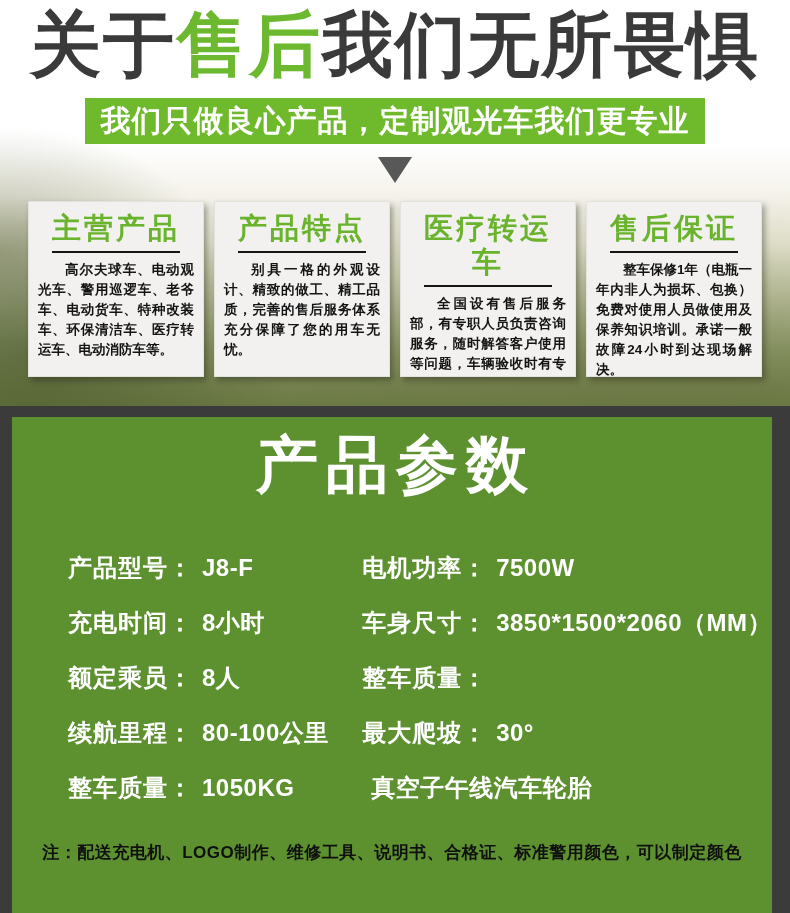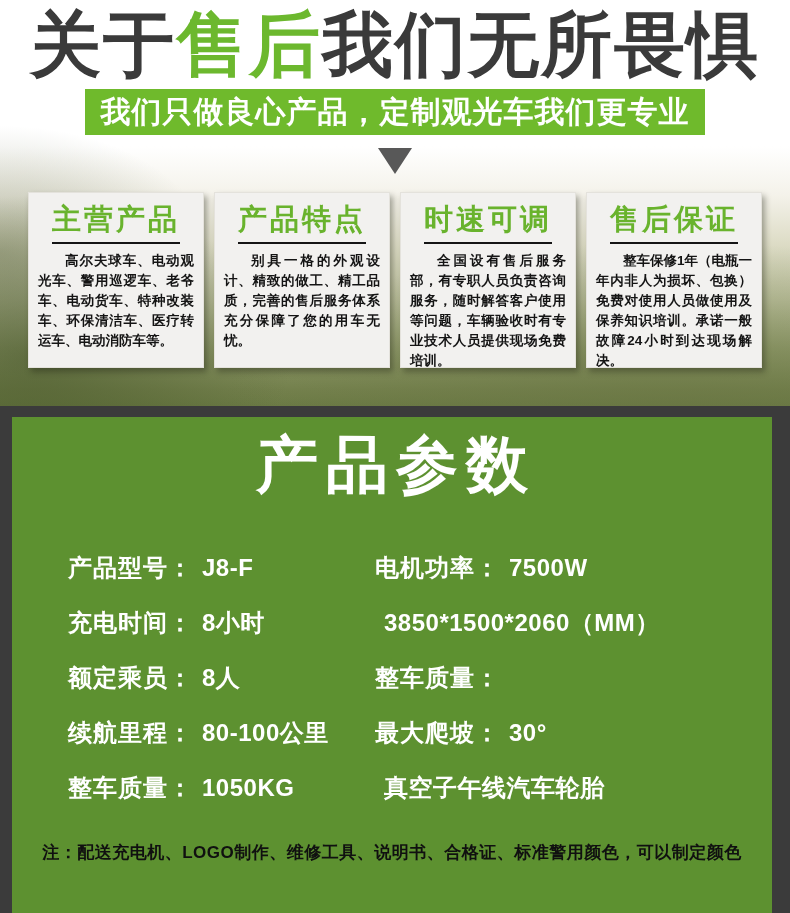--- a/index.html
+++ b/index.html
@@ -39,21 +39,21 @@
     font-weight: bold;
     color: #3a3a3a;
     letter-spacing: 2px;
     white-space: nowrap;
   }
   .main-title .hl { color: #6cb82e; }
 
   .banner {
     width: 620px;
     height: 46px;
-    margin: 5px auto 0;
+    margin: 14px auto 0;
     background: #6fba2c;
     display: flex;
     align-items: center;
     justify-content: center;
   }
   .banner-text {
     color: #ffffff;
     font-size: 30px;
     font-weight: bold;
     letter-spacing: 1px;
@@ -179,21 +179,21 @@
         <div class="card-title">主营产品</div>
         <div class="card-rule"></div>
         <div class="card-body">高尔夫球车、电动观光车、警用巡逻车、老爷车、电动货车、特种改装车、环保清洁车、医疗转运车、电动消防车等。</div>
       </div>
       <div class="card">
         <div class="card-title">产品特点</div>
         <div class="card-rule"></div>
         <div class="card-body">别具一格的外观设计、精致的做工、精工品质，完善的售后服务体系充分保障了您的用车无忧。</div>
       </div>
       <div class="card">
-        <div class="card-title">时速可调</div>
+        <div class="card-title">医疗转运车</div>
         <div class="card-rule"></div>
         <div class="card-body">全国设有售后服务部，有专职人员负责咨询服务，随时解答客户使用等问题，车辆验收时有专业技术人员提供现场免费培训。</div>
       </div>
       <div class="card">
         <div class="card-title">售后保证</div>
         <div class="card-rule"></div>
         <div class="card-body">整车保修1年（电瓶一年内非人为损坏、包换）免费对使用人员做使用及保养知识培训。承诺一般故障24小时到达现场解决。</div>
       </div>
     </div>
   </div>
@@ -225,20 +225,21 @@
             <span class="spec-value">1050KG</span>
           </div>
         </div>
 
         <div class="spec-col-right">
           <div class="spec-item">
             <span class="spec-label">电机功率：</span>
             <span class="spec-value">7500W</span>
           </div>
           <div class="spec-item">
+            <span class="spec-label">车身尺寸：</span>
             <span class="spec-value">3850*1500*2060（MM）</span>
           </div>
           <div class="spec-item">
             <span class="spec-label">整车质量：</span>
           </div>
           <div class="spec-item">
             <span class="spec-label">最大爬坡：</span>
             <span class="spec-value">30°</span>
           </div>
           <div class="spec-item">

